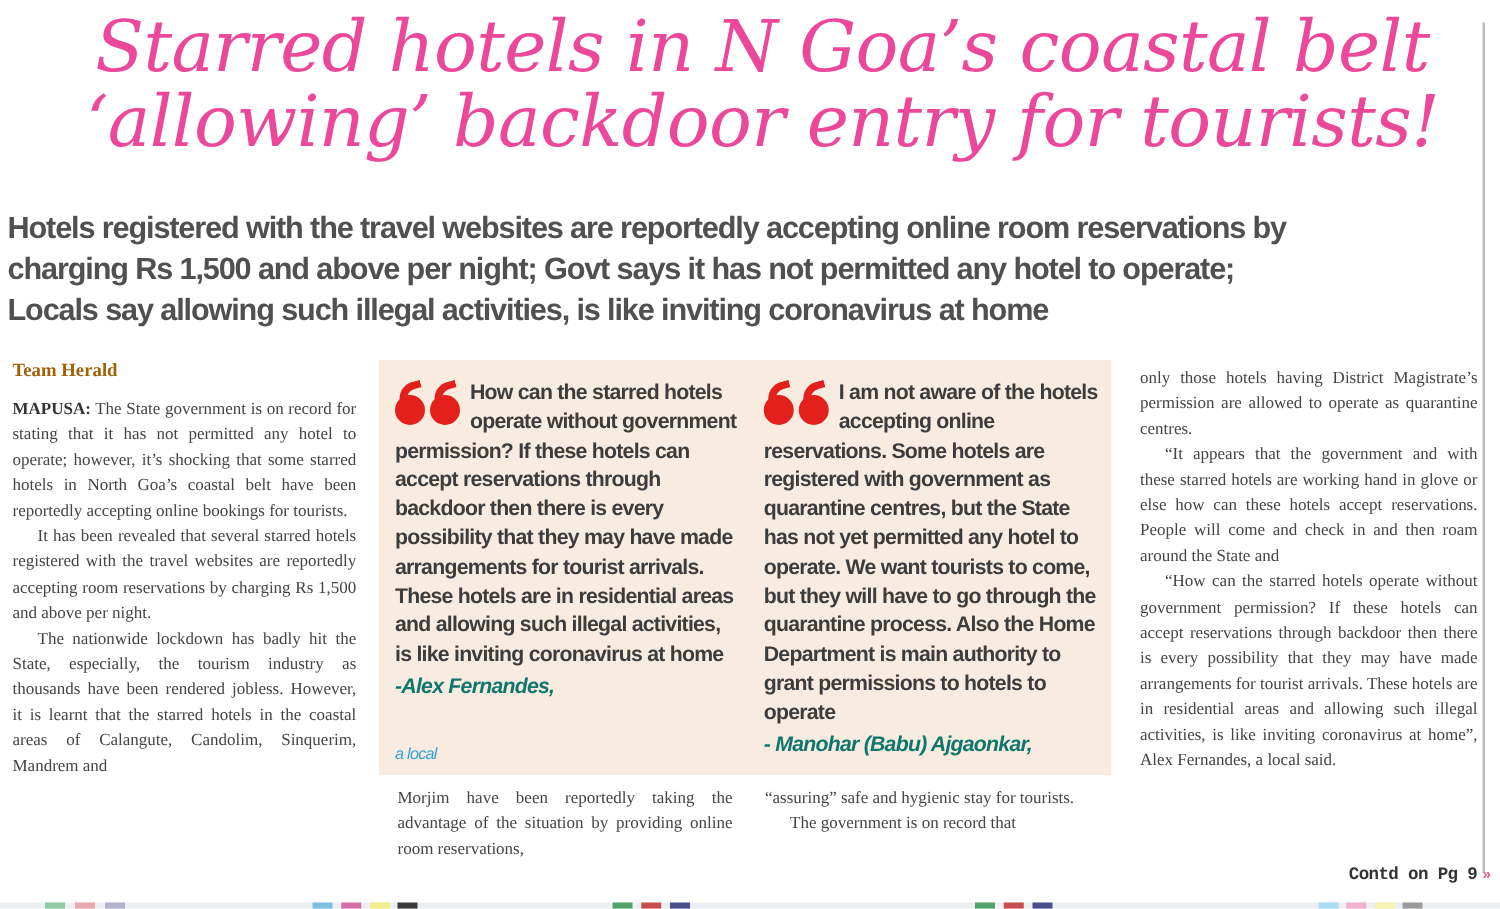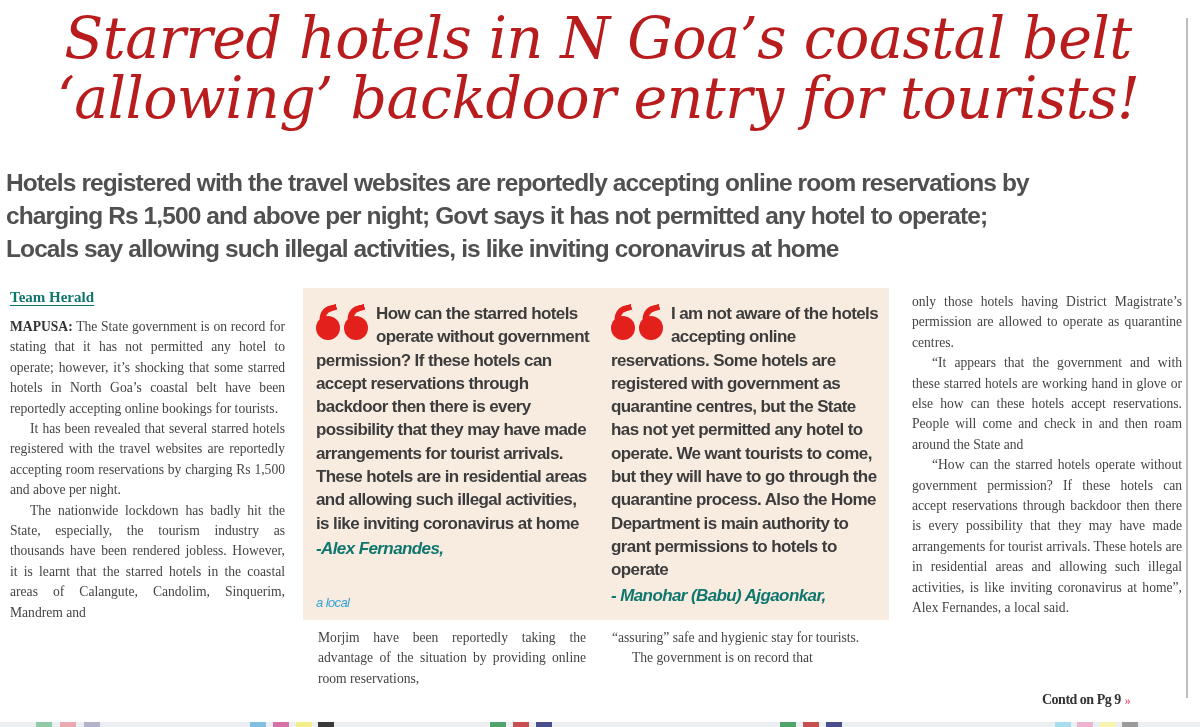--- a/index.html
+++ b/index.html
@@ -2,38 +2,38 @@
 <html><head>
 <meta charset="utf-8">
 <style>
   * { box-sizing: border-box; margin: 0; padding: 0; }
   html, body { width: 1200px; height: 727px; overflow: hidden; background: #ffffff; }
   body { position: relative; font-family: "Liberation Serif", serif; color: #3a3a3a; }
 
   .right-rule { position: absolute; left: 1186px; top: 18px; width: 2px; height: 680px; background: #bdbdbd; }
 
   .headline {
-    position: absolute; left: 18px; top: 8px; width: 1160px;
+    position: absolute; left: 30px; top: 8px; width: 1160px;
     font-family: "DejaVu Serif", serif; font-style: italic; font-weight: normal;
-    color: #b91c1c; font-size: 57px; line-height: 60px; letter-spacing: -0.5px;
+    color: #ec4899; font-size: 57px; line-height: 60px; letter-spacing: -0.5px;
     text-align: center;
   }
   .headline span { display: block; white-space: nowrap; }
 
   .deck {
     position: absolute; left: 6px; top: 166px; width: 1180px;
     font-family: "Liberation Sans", sans-serif; font-weight: bold;
     color: #505050; font-size: 24.5px; line-height: 33px; letter-spacing: -0.9px;
   }
   .deck span { display: block; white-space: nowrap; }
 
   .byline {
     position: absolute; left: 10px; top: 289px;
     font-family: "Liberation Serif", serif; font-size: 15px; font-weight: bold;
-    color: #0f766e; text-decoration: underline; text-underline-offset: 3px;
+    color: #a16207; text-underline-offset: 3px;
   }
 
   .col {
     position: absolute; font-family: "Liberation Serif", serif;
     font-size: 13.6px; line-height: 20.4px; color: #444; text-align: justify;
   }
   .col p { text-indent: 20px; }
   .col p.first { text-indent: 0; }
   .col .dateline { font-weight: bold; color: #333; }
   .col1 { left: 10px; top: 317px; width: 275px; }
@@ -71,22 +71,22 @@
   }
   .quote-role {
     display: block; color: #33a3d6; font-style: italic; font-weight: normal;
     font-size: 13px; line-height: 17px; margin-top: 35px;
   }
 
   .col2b { left: 318px; top: 628px; width: 268px; }
   .col3b { left: 612px; top: 628px; width: 272px; }
 
   .contd {
-    position: absolute; left: 1042px; top: 692px;
-    font-family: Liberation Serif, serif; font-weight: bold; font-size: 14px;
+    position: absolute; left: 1079px; top: 692px;
+    font-family: Liberation Mono, monospace; font-weight: bold; font-size: 14px;
     color: #333; letter-spacing: -0.5px;
   }
   .contd-arrow { color: #e85b7a; margin-left: 4px; font-size: 12px; }
 
   .color-strip { position: absolute; left: 0; top: 722px; width: 1200px; height: 5px; background: #eceff2; }
   .swatch { position: absolute; top: 0; height: 5px; width: 16px; }
 </style>
 </head>
 <body>
 

